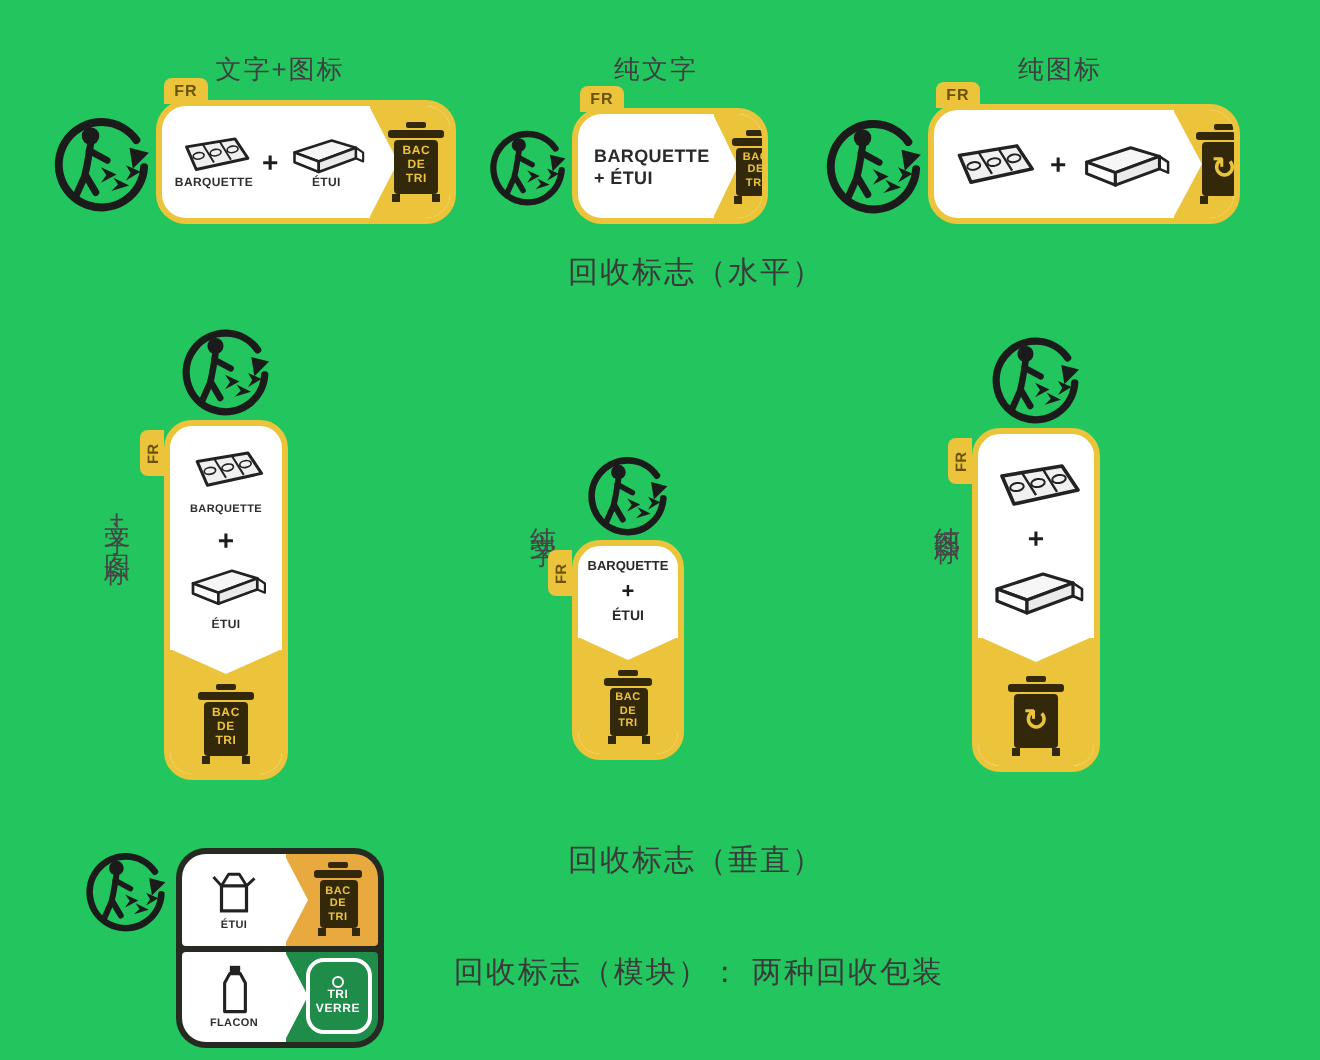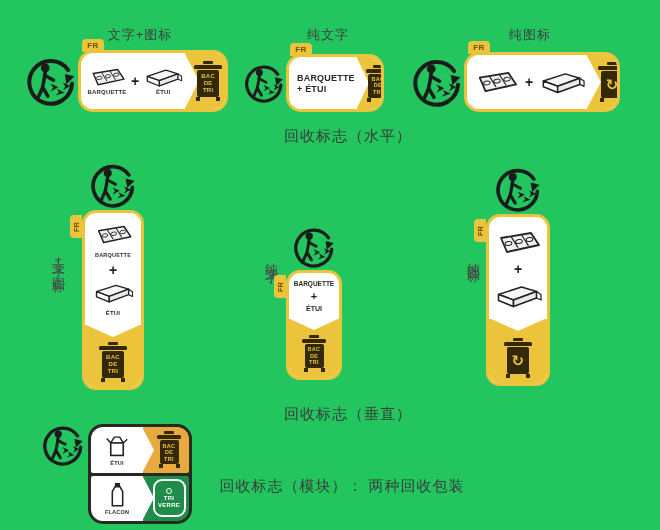--- a/index.html
+++ b/index.html
@@ -343,21 +343,21 @@
             <div class="bin-feet">
                 <i></i>
                 <i></i>
               </div>
           </div>
         </div>
       </div>
     </div>
   </div>
 
-  <div class="caption" style="left:230px; top:405px; width:236px;">回收标志（垂直）</div>
+  <div class="caption" style="left:230px; top:421px; width:236px;">回收标志（垂直）</div>
 
   <div class="module-group" style="left:42px; top:424px;">
     <svg class="triman" width="42" height="42">
         <use href="#triman"></use>
       </svg>
     <div class="module">
       <div class="m-row top">
         <div class="m-white">
           <svg width="24" height="25">
               <use href="#openbox"></use>
@@ -393,15 +393,15 @@
           <div class="tri-verre">
             <div class="tv-dot"></div>
             <span>TRI</span>
             <span>VERRE</span>
           </div>
         </div>
       </div>
     </div>
   </div>
 
-  <div class="caption" style="left:212px; top:477px; width:260px; text-align:center;">回收标志（模块）： 两种回收包装</div>
+  <div class="caption" style="left:212px; top:477px; width:260px; text-align:right;">回收标志（模块）： 两种回收包装</div>
 
 </div>
 
 </body></html>

